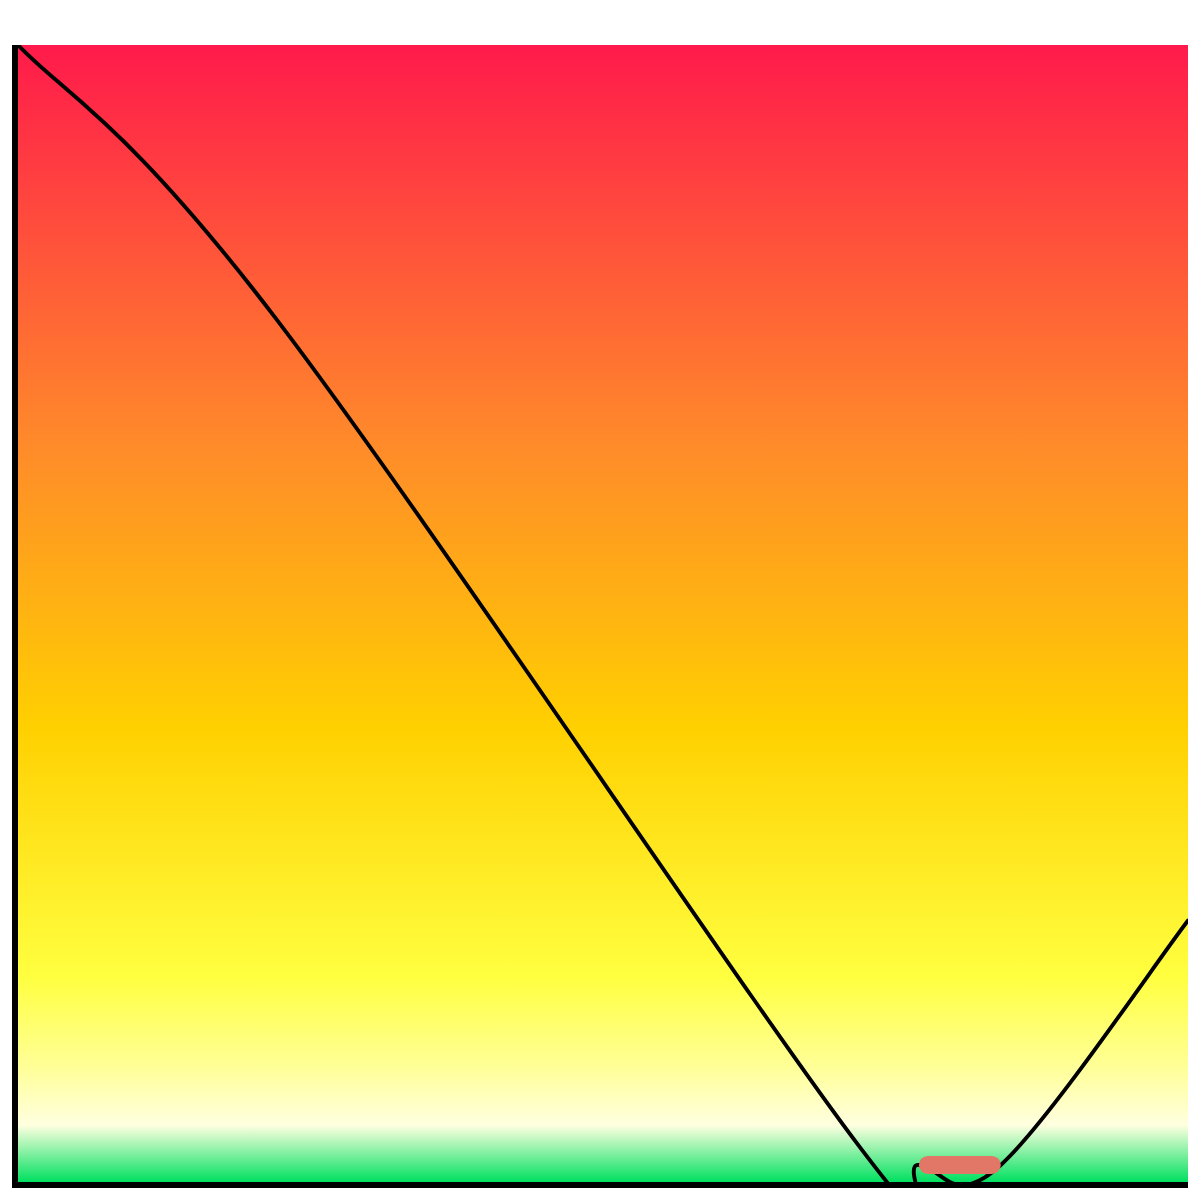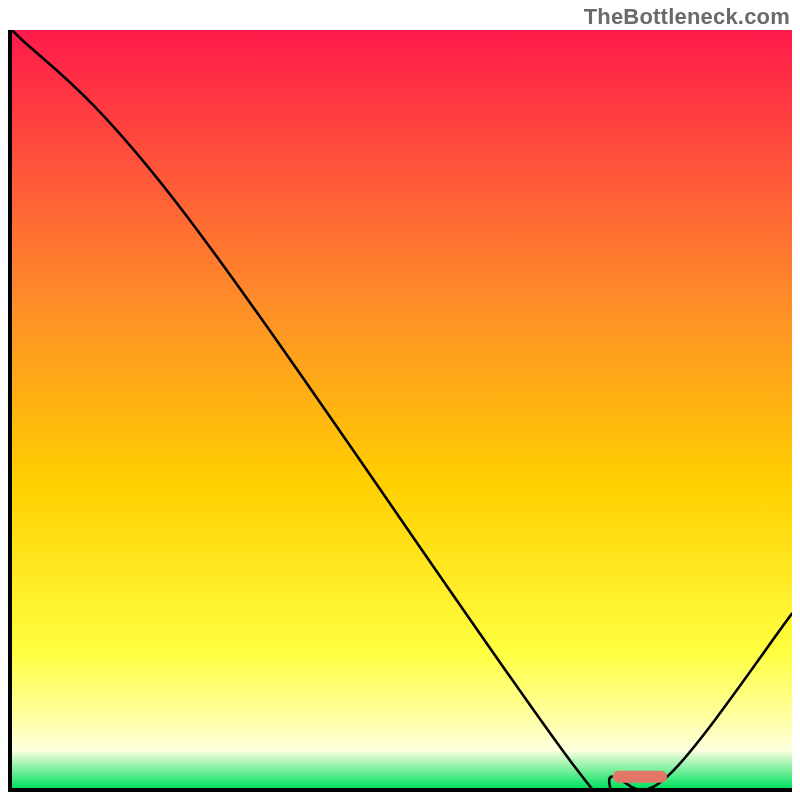--- a/index.html
+++ b/index.html
@@ -46,21 +46,20 @@
   .valley-pill {
     fill: #e37767;
     stroke: none;
   }
 </style>
 </head>
 <body>
 
 <div class="chart-container">
 
-  <div class="watermark">TheBottleneck.com</div>
 
   <svg class="plot" viewBox="0 0 780 758" preserveAspectRatio="none">
     <defs>
       <linearGradient id="bg-grad" x1="0" y1="0" x2="0" y2="1">
         <stop id="g0" offset="0%" stop-color="#ff1a4b"></stop>
         <stop id="g1" offset="35%" stop-color="#ff8a2a"></stop>
         <stop id="g2" offset="60%" stop-color="#ffd000"></stop>
         <stop id="g3" offset="82%" stop-color="#ffff40"></stop>
         <stop id="g4" offset="90%" stop-color="#ffff99"></stop>
         <stop id="g5" offset="95%" stop-color="#ffffe0"></stop>

